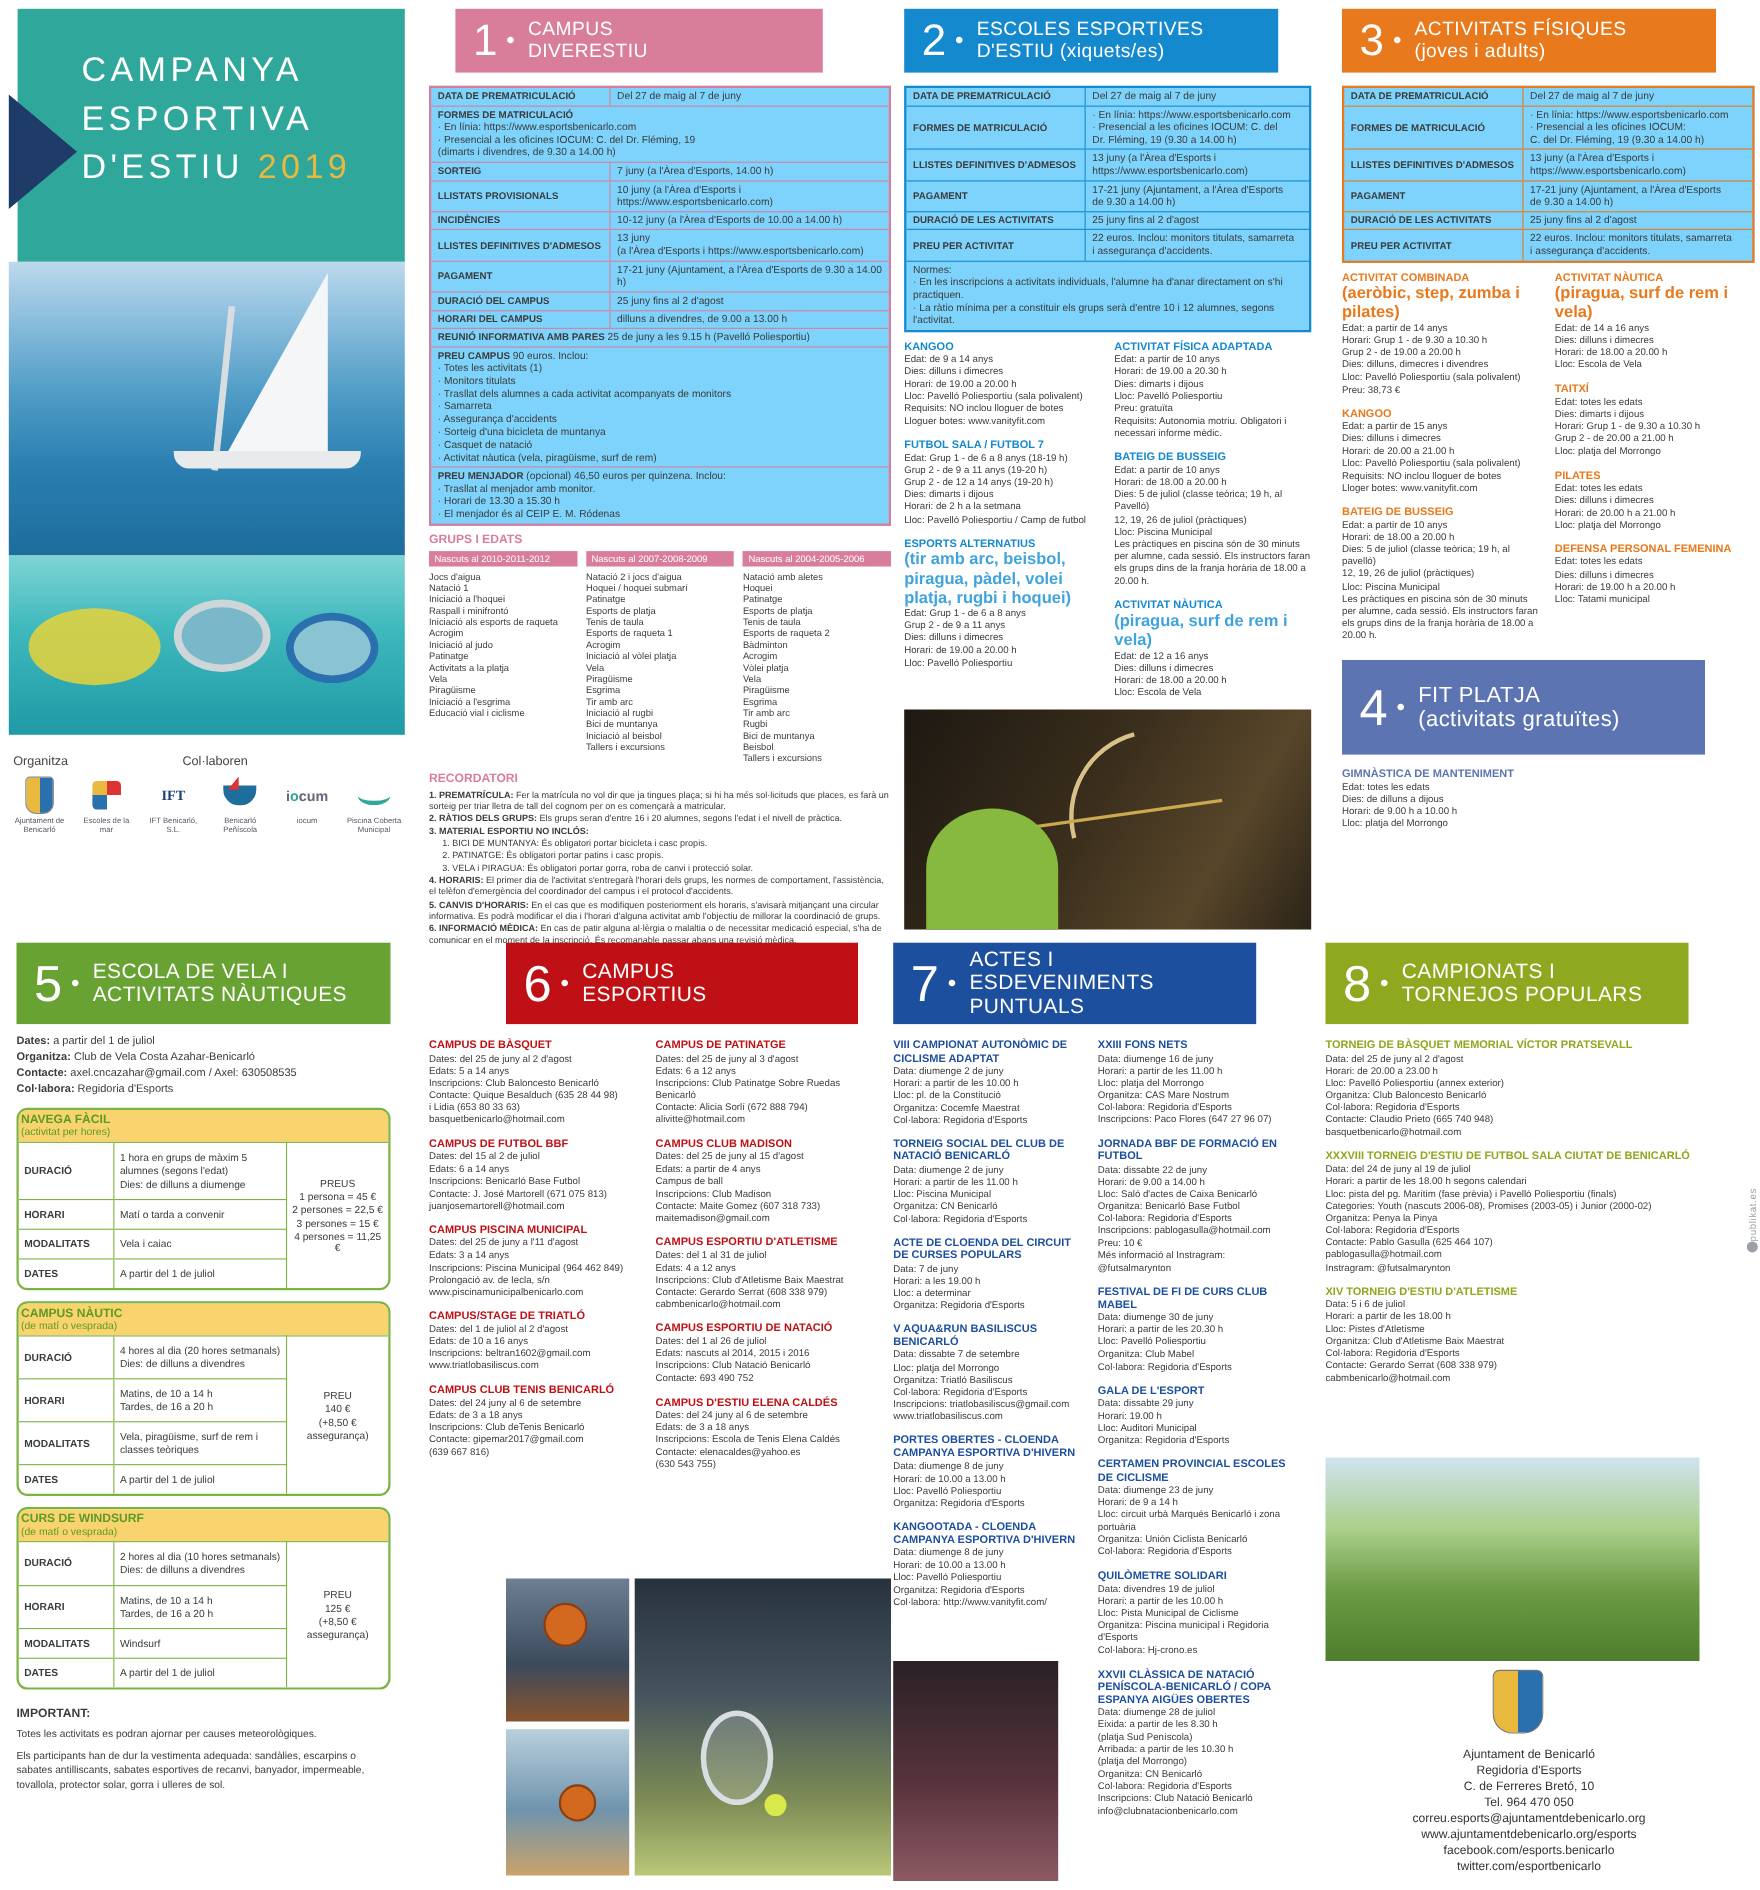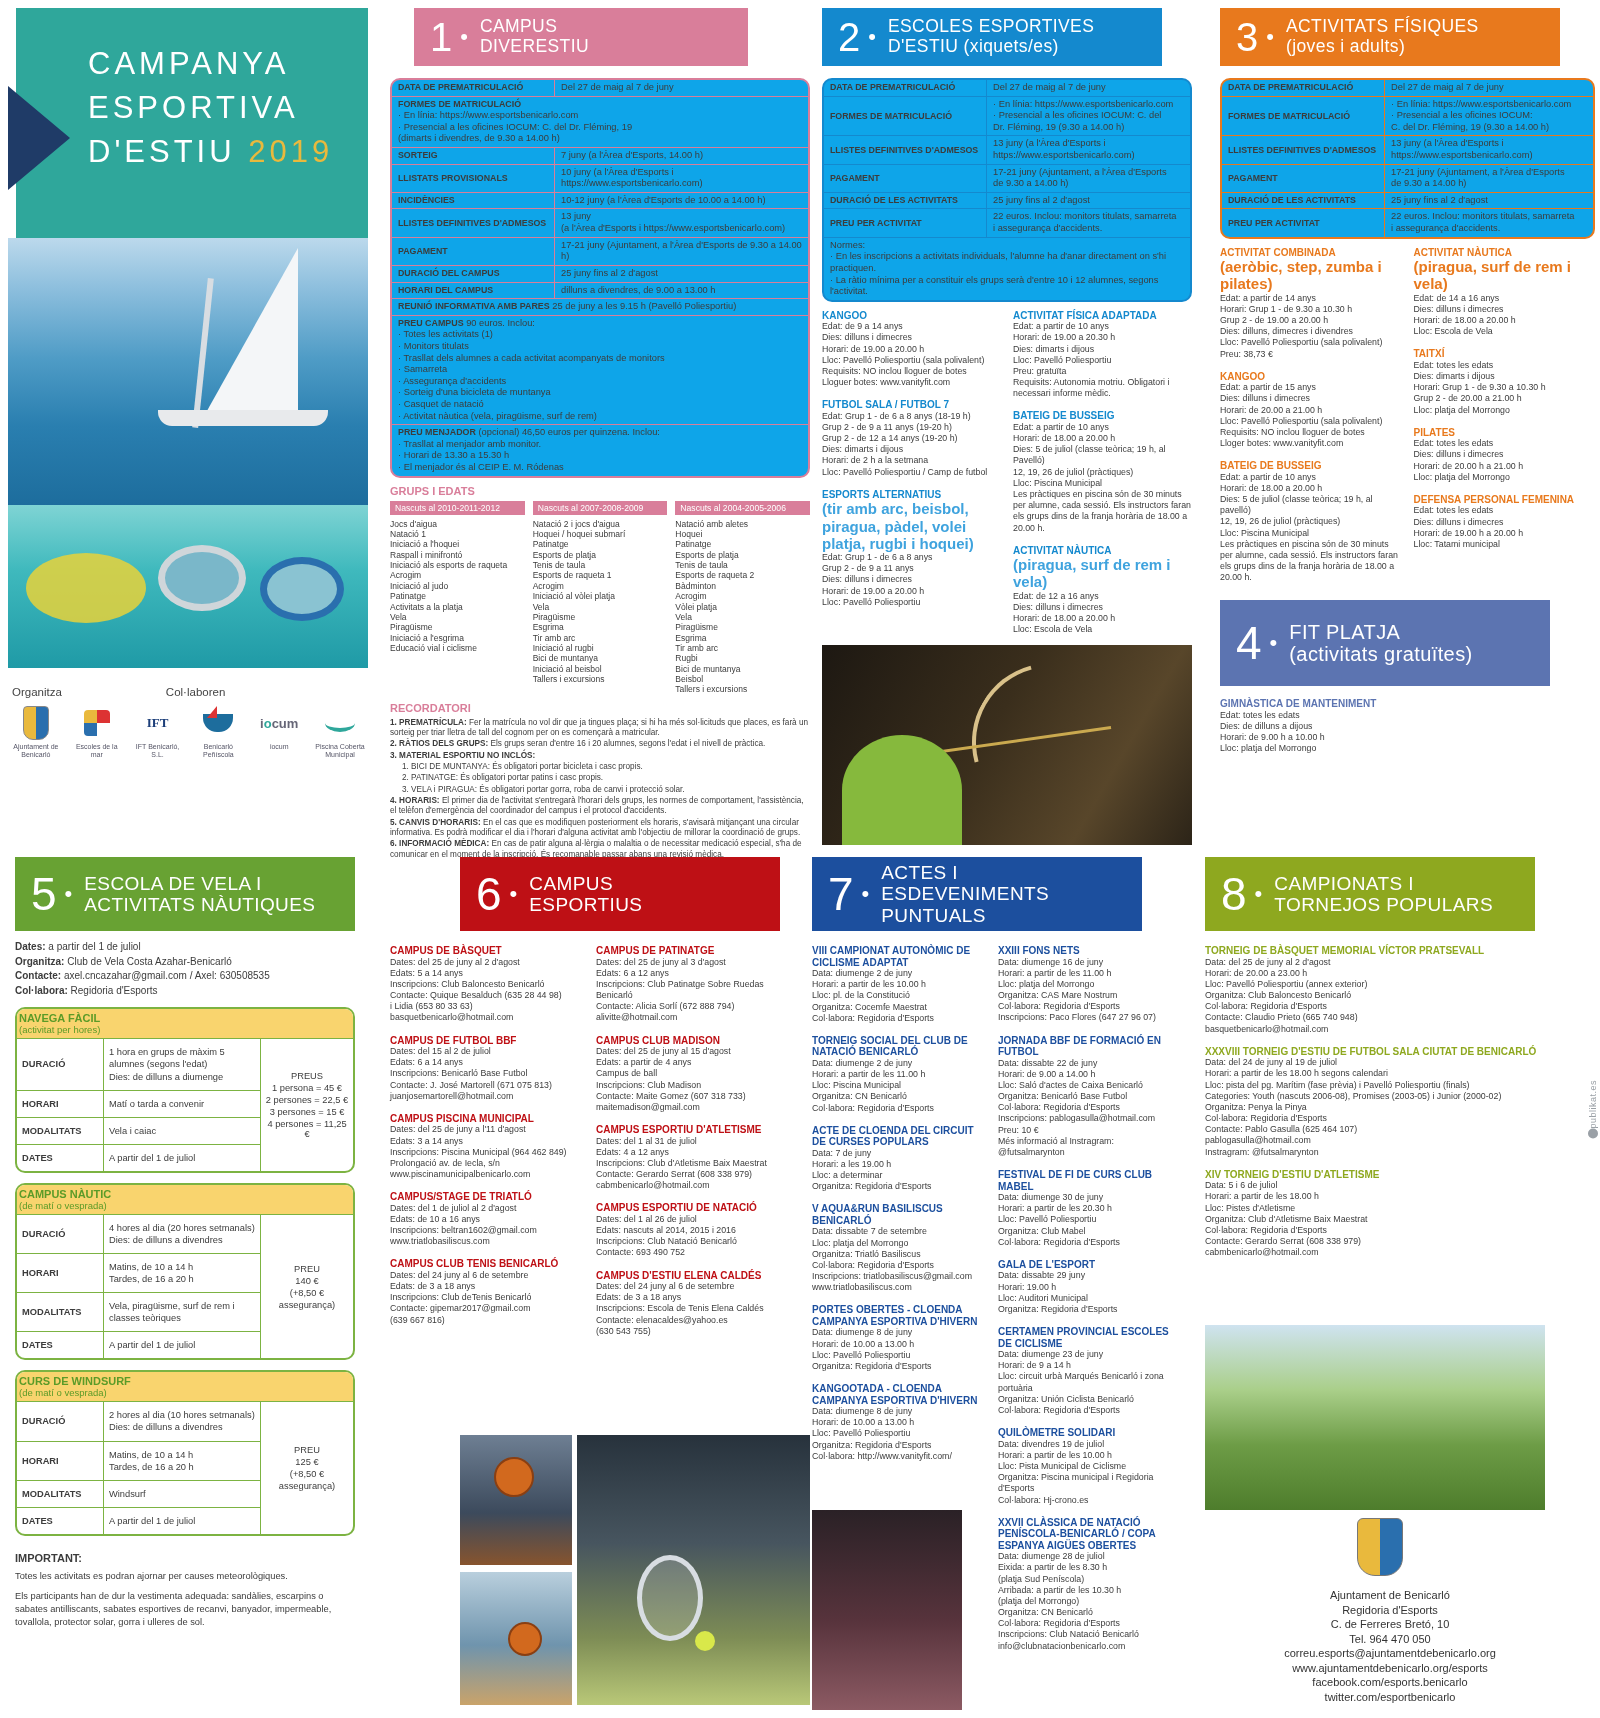--- a/index.html
+++ b/index.html
@@ -4,21 +4,21 @@
 <style>
   html,body{margin:0;padding:0;}
   .page{position:relative;width:1600px;height:1718px;background:#fff;
         font-family:"Liberation Sans",sans-serif;color:#3c3c3c;overflow:hidden;}
   
   .cover{position:absolute;left:8px;top:8px;width:360px;height:840px;}
   .teal{position:relative;width:352px;height:230px;background:var(--c-teal);margin-left:8px;}
   .arrow{position:absolute;left:-8px;top:78px;width:0;height:0;
          border-top:52px solid transparent;border-bottom:52px solid transparent;
          border-left:62px solid var(--c-navy);}
-  .titles{position:absolute;left:72px;top:34px;}
+  .titles{position:absolute;left:58px;top:34px;}
   .tl{color:#fff;font-size:31px;letter-spacing:4px;line-height:1.42;font-weight:400;}
   .year{color:var(--c-gold);}
   .photo{position:relative;overflow:hidden;}
   .ph-sail{width:360px;height:267px;background:linear-gradient(180deg,#bcd9ec 0%,#8fc0de 18%,#4f9cc6 45%,#2a7fb0 70%,#1d6d9d 100%);}
   .sail{position:absolute;right:70px;top:10px;width:0;height:0;
         border-bottom:170px solid #f4f6f8;border-left:95px solid transparent;}
   .sail2{position:absolute;right:162px;top:40px;width:6px;height:150px;background:#d8dde2;transform:rotate(6deg);}
   .hull{position:absolute;right:40px;top:172px;width:170px;height:16px;border-radius:0 0 14px 14px;background:#e8eaec;}
   .ph-snorkel{width:360px;height:163px;background:linear-gradient(180deg,#7fd4d4 0%,#3fb9bd 40%,#1f9aa6 100%);}
   .blob{position:absolute;left:18px;top:48px;width:120px;height:70px;border-radius:50%;background:#e8d23a;opacity:.85;}
@@ -52,21 +52,21 @@
   .head-bot .stl{font-size:19px;}
   .head-s1{background:var(--c-s1);}
   .head-s2{background:var(--c-s2);}
   .head-s3{background:var(--c-s3);}
   .head-s4{background:var(--c-s4);}
   .head-s5{background:var(--c-s5);}
   .head-s6{background:var(--c-s6);}
   .head-s7{background:var(--c-s7);}
   .head-s8{background:var(--c-s8);}
   
-  .tbox{border:2px solid;border-radius:10px;overflow:hidden;margin-top:12px;background:#0ea5e9;}
+  .tbox{border:2px solid;border-radius:0;overflow:hidden;margin-top:12px;background:#7dd3fc;}
   .b-s1{border-color:var(--c-s1);--rb:var(--c-s1);}
   .b-s2{border-color:var(--c-s2);--rb:var(--c-s2);}
   .b-s3{border-color:var(--c-s3);--rb:var(--c-s3);}
   .trow{display:flex;border-top:1px solid var(--rb);}
   .trow:first-child{border-top:none;}
   .tlabel{flex:0 0 150px;padding:2px 6px;font-weight:bold;font-size:8.8px;line-height:1.25;
           border-right:1px solid var(--rb);display:flex;flex-direction:column;justify-content:center;}
   .tvalue{flex:1;padding:2px 6px;font-size:9.3px;line-height:1.25;}
   .tfull .tvalue{border:none;}
   .tlab-inline{font-weight:bold;font-size:8.9px;}

